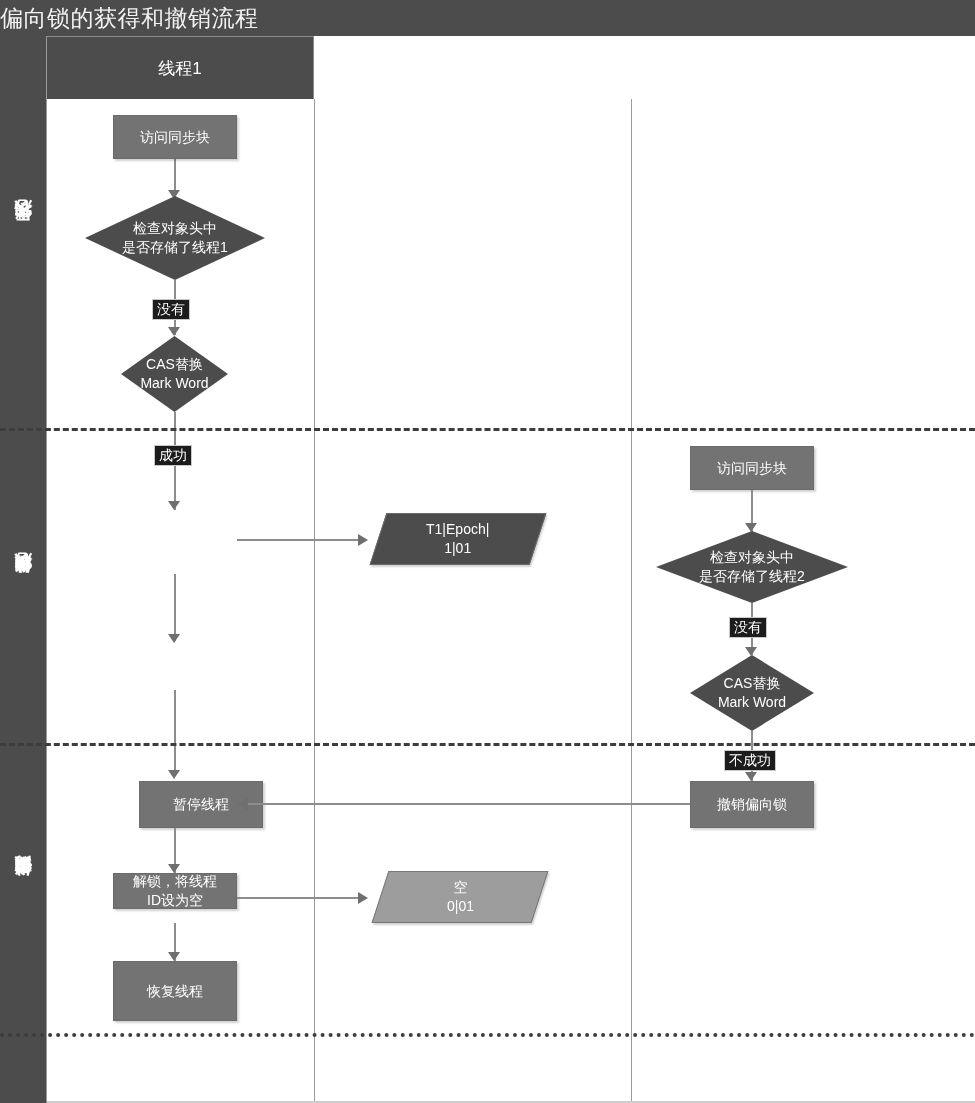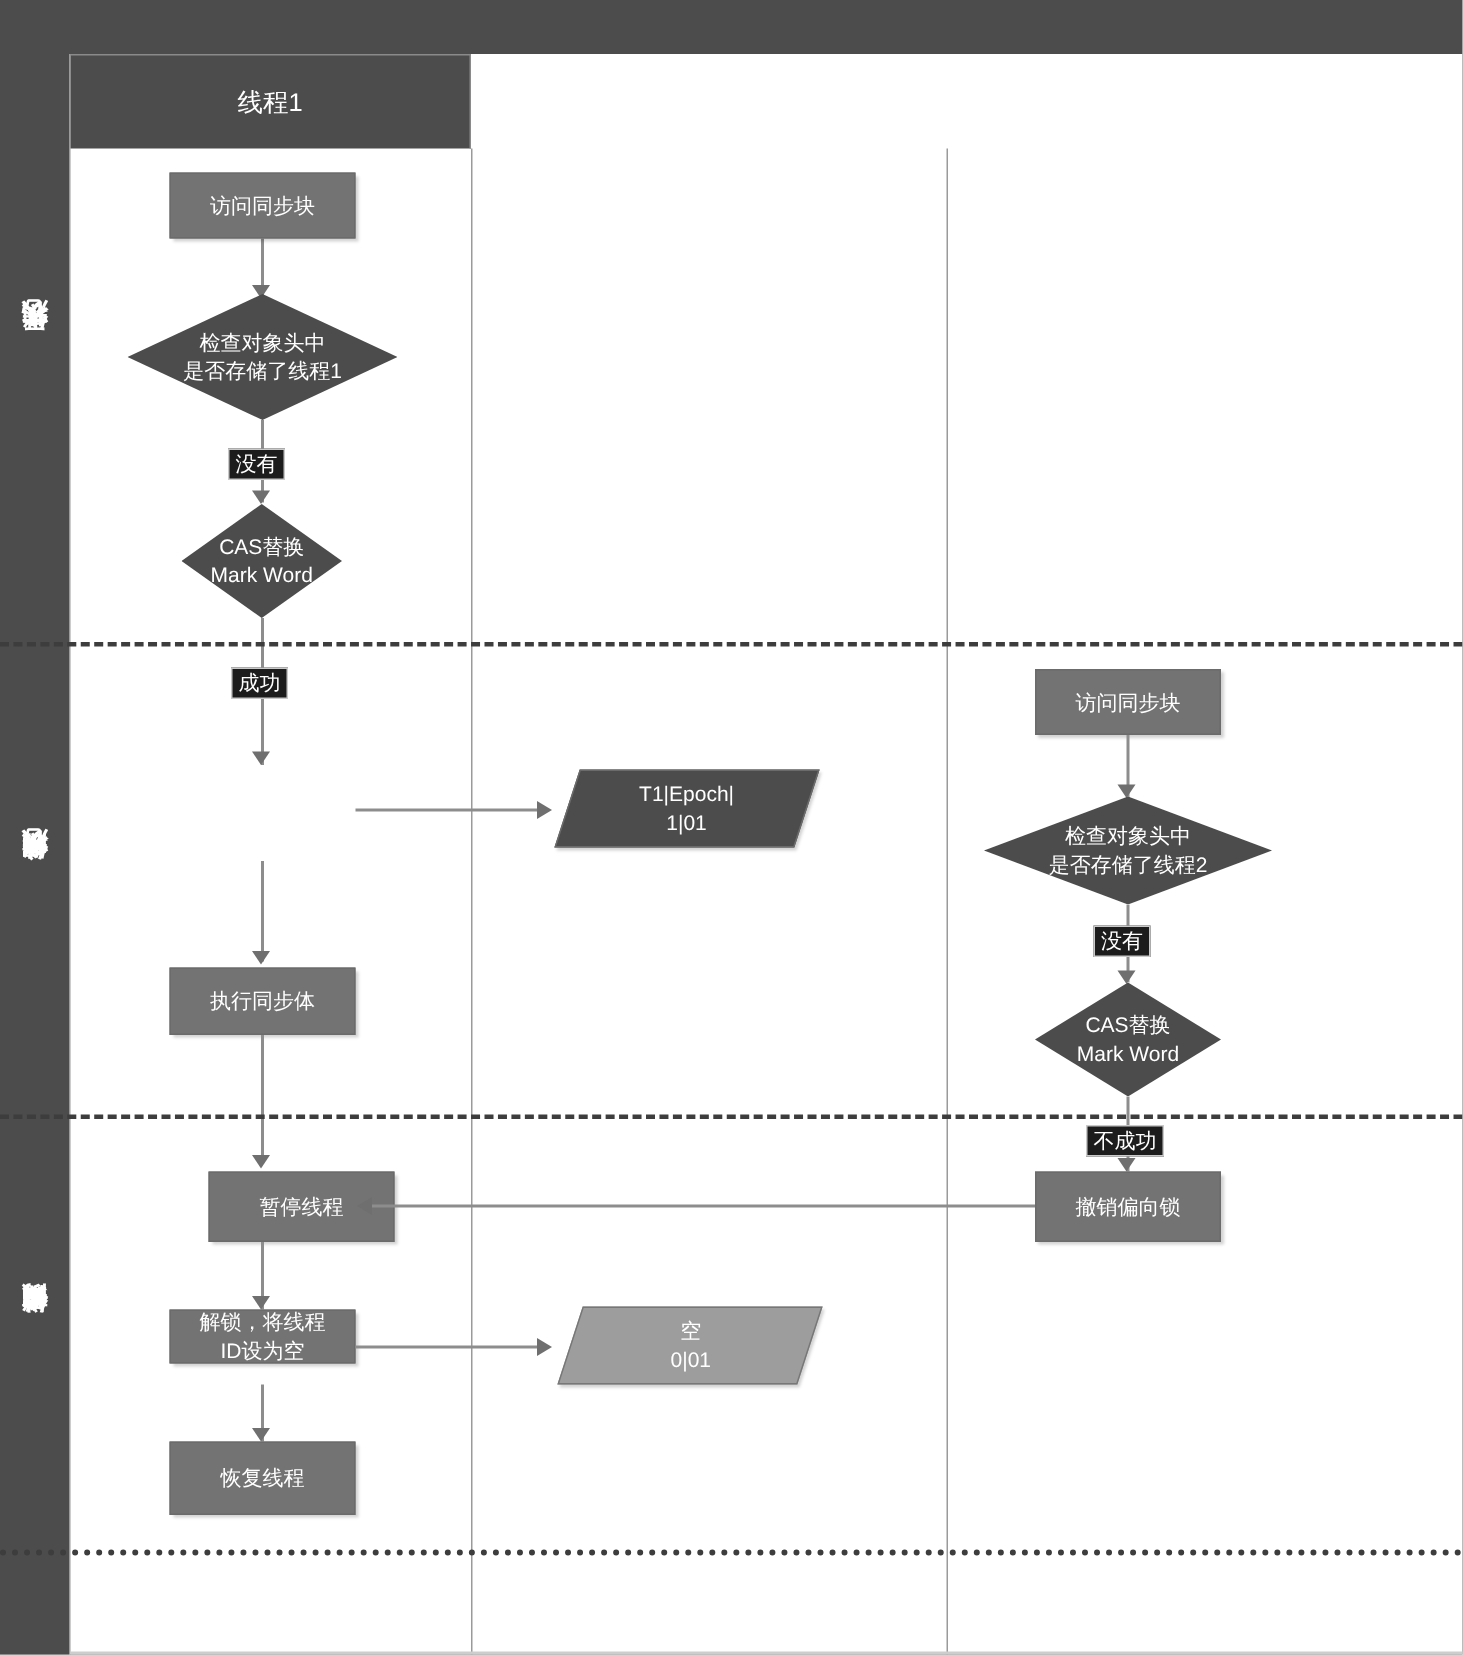--- a/index.html
+++ b/index.html
@@ -115,20 +115,21 @@
     font-size:14px;line-height:19px;padding:0 4px;
     border:1px solid #c9c9c9;white-space:nowrap;
     box-sizing:border-box;
   }
 </style>
 </head>
 <body>
 
 <div id="root">
 
+  <div class="title">偏向锁的获得和撤销流程</div>
 
   <div class="lane-band"></div>
   <div class="band-label" style="top:36px;height:392px;">无锁状态</div>
   <div class="band-label" style="top:428px;height:315px;">偏向锁状态</div>
   <div class="band-label" style="top:743px;height:290px;">撤销偏向锁</div>
 
   <div class="grid">
     <div class="col-head" style="left:0;width:267px;">线程1</div>
 
     <div class="col-sep" style="left:267px;"></div>
@@ -156,42 +157,39 @@
   </div>
 
   <div class="vline" style="left:174px;top:412px;height:98px;"></div>
   <div class="arrow-down" style="left:168px;top:501px;"></div>
   <div class="edge-label" style="left:154px;top:445px;">成功</div>
 
 
   <div class="vline" style="left:174px;top:574px;height:67px;"></div>
   <div class="arrow-down" style="left:168px;top:634px;"></div>
 
-  <div class="node rect" style="left:113px;top:645px;width:124px;height:45px;">
-    <span>执行同步体</span>
-  </div>
 
   <div class="vline" style="left:174px;top:690px;height:85px;"></div>
   <div class="arrow-down" style="left:168px;top:770px;"></div>
 
   <div class="node rect" style="left:113px;top:781px;width:124px;height:47px;margin-left:26px;">
     <span>暂停线程</span>
   </div>
 
   <div class="vline" style="left:174px;top:828px;height:45px;"></div>
   <div class="arrow-down" style="left:168px;top:864px;"></div>
 
   <div class="node rect" style="left:113px;top:873px;width:124px;height:36px;">
     <span>解锁，将线程<br>ID设为空</span>
   </div>
 
   <div class="vline" style="left:174px;top:923px;height:38px;"></div>
   <div class="arrow-down" style="left:168px;top:952px;"></div>
 
-  <div class="node rect" style="left:113px;top:961px;width:124px;height:49px;">
+  <div class="node rect" style="left:113px;top:961px;width:124px;height:60px;">
     <span>恢复线程</span>
   </div>
 
   <div class="hline" style="left:237px;top:539px;width:123px;"></div>
   <div class="arrow-right" style="left:358px;top:534px;"></div>
 
   <div class="node para-dark" style="left:378px;top:513px;width:160px;height:52px;">
     <span class="ptxt">T1|Epoch|<br>1|01</span>
   </div>
 

